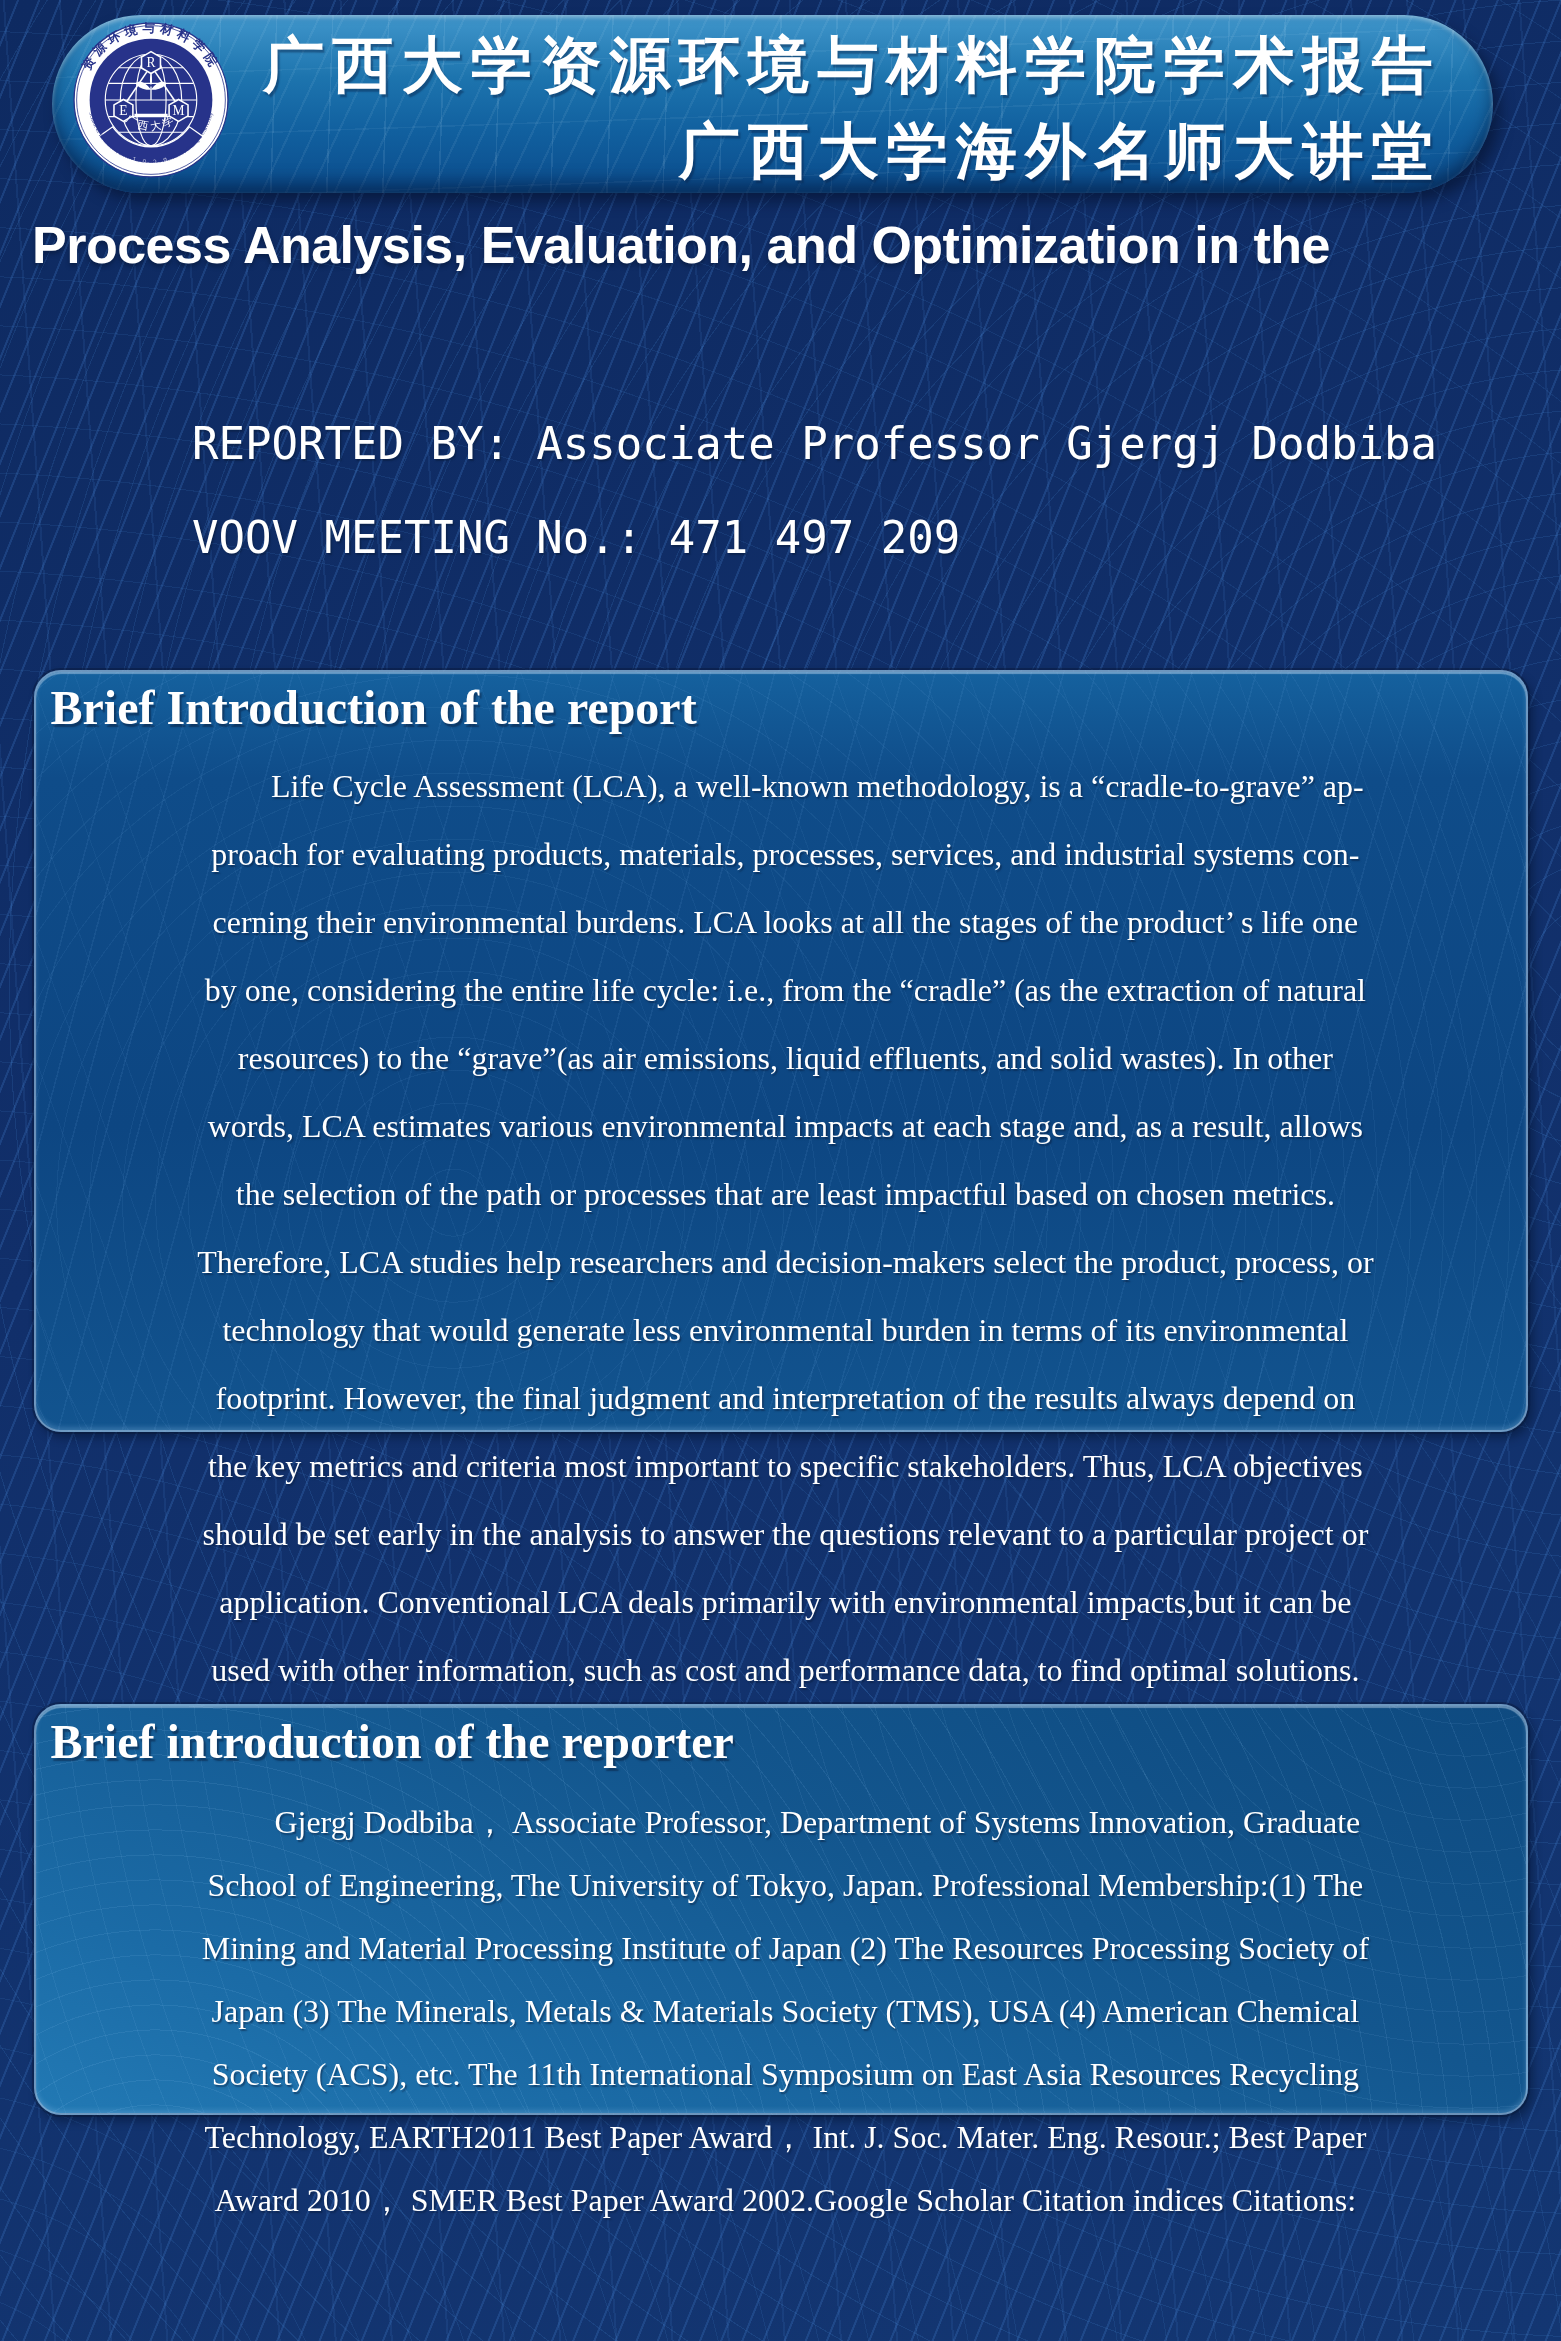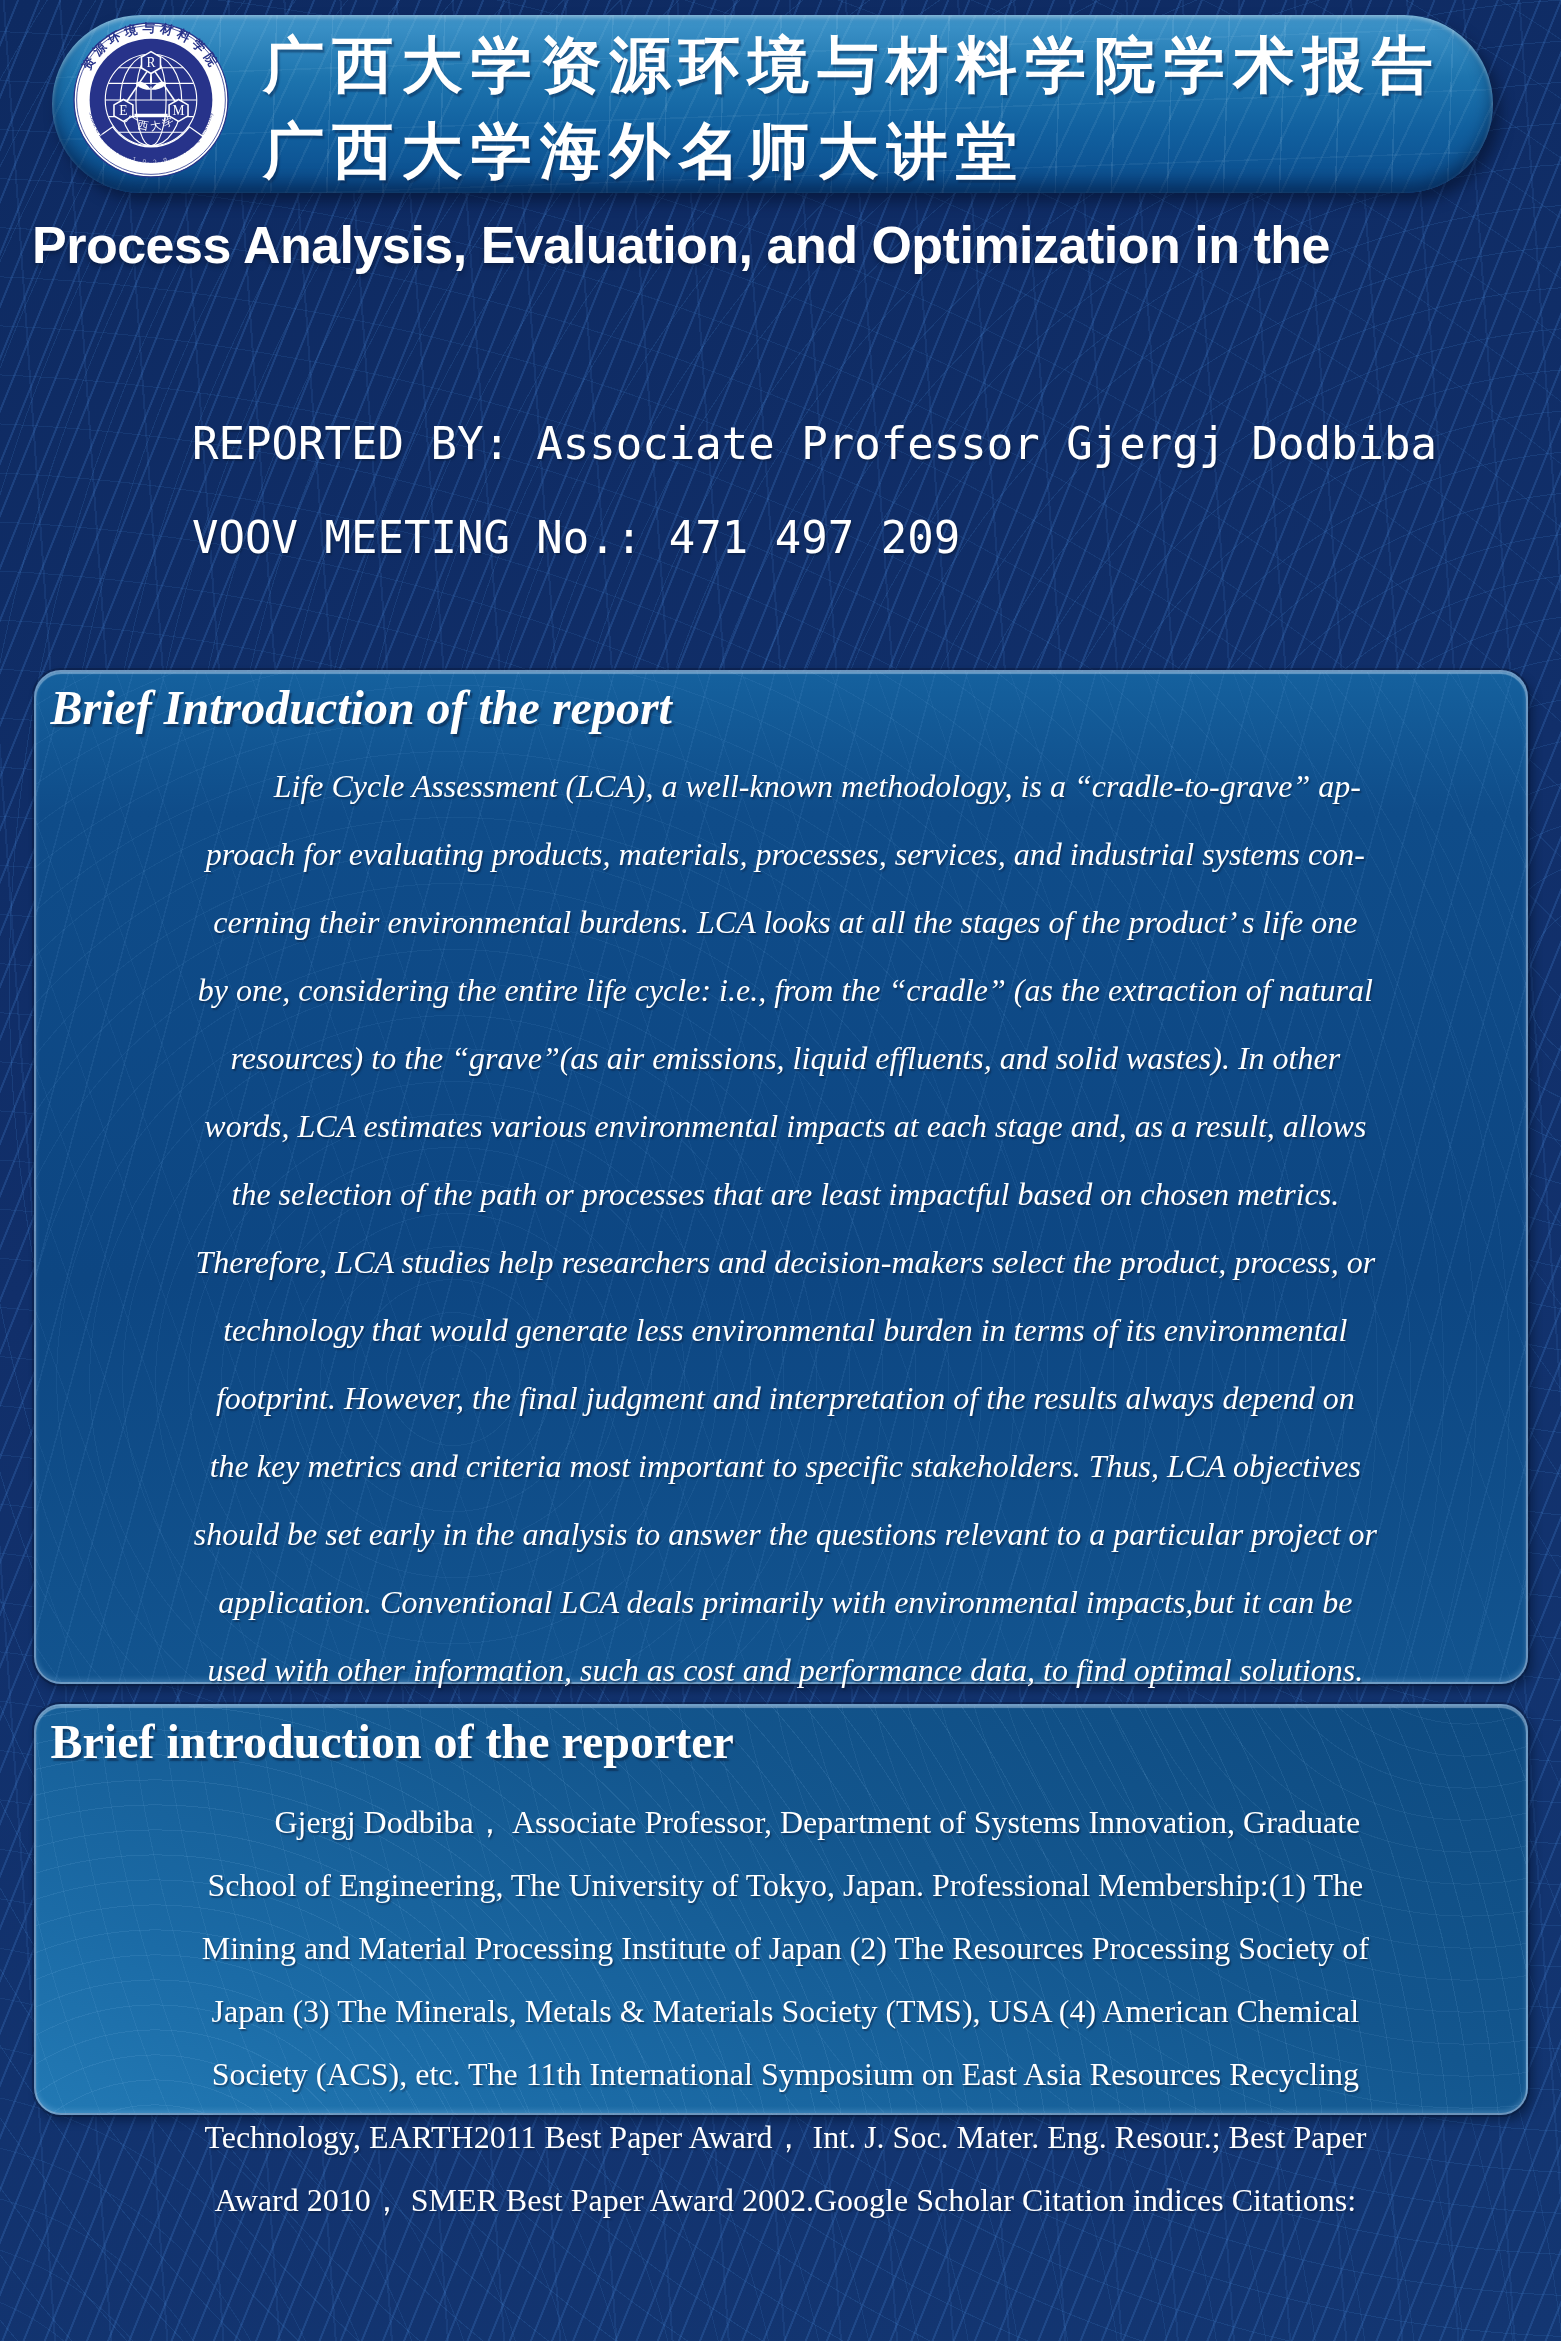--- a/index.html
+++ b/index.html
@@ -22,20 +22,21 @@
       repeating-linear-gradient(115deg, rgba(215,240,255,.07) 0 2.1px, rgba(215,240,255,0) 2.1px 22px),
       linear-gradient(180deg,#4096cb 0%,#1d74ae 35%,#11609f 65%,#0b4c8c 100%);
     box-shadow: inset 0 2.6px 4.6px rgba(255,255,255,.4), inset 0 -9.3px 16.5px rgba(4,28,66,.65), 7.2px 8.3px 13.4px rgba(3,15,40,.55);
   }
   .logo{position:absolute;left:20.7px;top:7.2px;width:156px;height:156px;}
   .banner-text{position:absolute;left:211px;top:8.3px;}
   .cjk-line{
     font-family:"Liberation Serif",serif;font-weight:700;
     font-size:61px;line-height:86px;letter-spacing:8.3px;color:#fff;white-space:nowrap;
     text-shadow:2.1px 2.6px 1.5px rgba(8,35,75,.45);
+    text-align:right;
   }
   
   .title{position:absolute;left:32px;top:199px;}
   .title-line{
     font-family:"Liberation Sans",sans-serif;font-weight:700;
     font-size:52px;line-height:93px;letter-spacing:-0.5px;white-space:nowrap;color:#fff;
     text-shadow:0 2.6px 4.6px rgba(5,20,50,.55);
     text-align:right;
   }
   
@@ -45,27 +46,26 @@
     font-size:44px;line-height:94px;white-space:nowrap;color:#fff;
     text-shadow:1.5px 2.1px 1.5px rgba(8,25,55,.5);
   }
   
   .panel{
     position:absolute;left:34px;width:1494px;border-radius:27px;box-sizing:border-box;
     border:2.6px solid rgba(165,190,220,.62);
     box-shadow: inset 0 2.1px 1px rgba(225,240,255,.4), inset 0 -2.6px 5.2px rgba(150,200,240,.28), 0 0 0 2.1px rgba(8,22,52,.4), 4.1px 5.2px 9.3px rgba(3,15,40,.45);
   }
   .panel1{
-    top:670px;height:1014px;
+    top:670px;height:762px;
     background:
       repeating-linear-gradient(105deg, rgba(110,170,230,.10) 0 1.5px, rgba(110,170,230,0) 1.5px 31px),
       repeating-linear-gradient(70deg, rgba(110,170,230,.07) 0 1px, rgba(110,170,230,0) 1px 42px),
       repeating-radial-gradient(circle at 28% 70%, rgba(130,190,245,.07) 0 1px, rgba(130,190,245,0) 1px 33px),
       linear-gradient(180deg,#15619e 0%,#0f4c89 14%,#0d4682 60%,#12548f 100%);
-    font-style: italic;
   }
   .panel2{
     top:1704px;height:411px;
     background:
       repeating-radial-gradient(circle at 8% 135%, rgba(150,205,250,.10) 0 1px, rgba(150,205,250,0) 1px 25px),
       repeating-radial-gradient(circle at 96% -35%, rgba(150,205,250,.08) 0 1px, rgba(150,205,250,0) 1px 32px),
       linear-gradient(200deg,#0e4a80 0%,#13568e 40%,#1b6ba6 78%,#2279b4 100%);
   }
   .panel-heading{
     margin:5.2px 0 0 14.5px;

